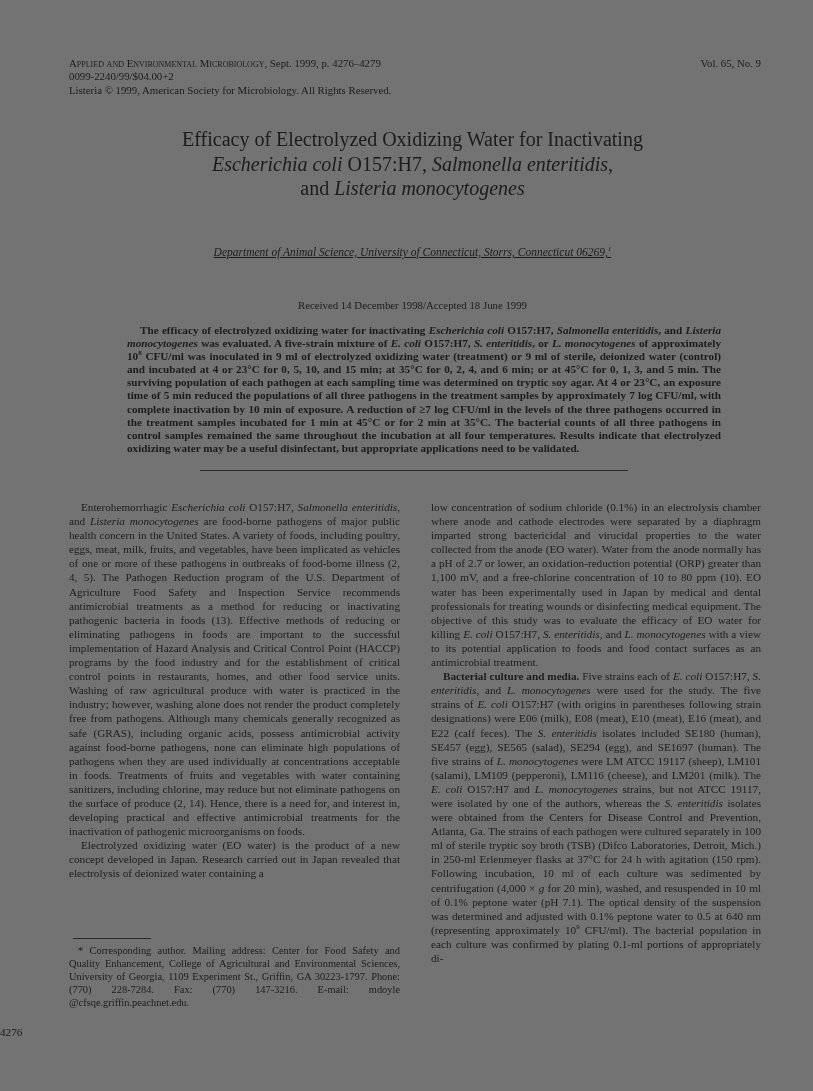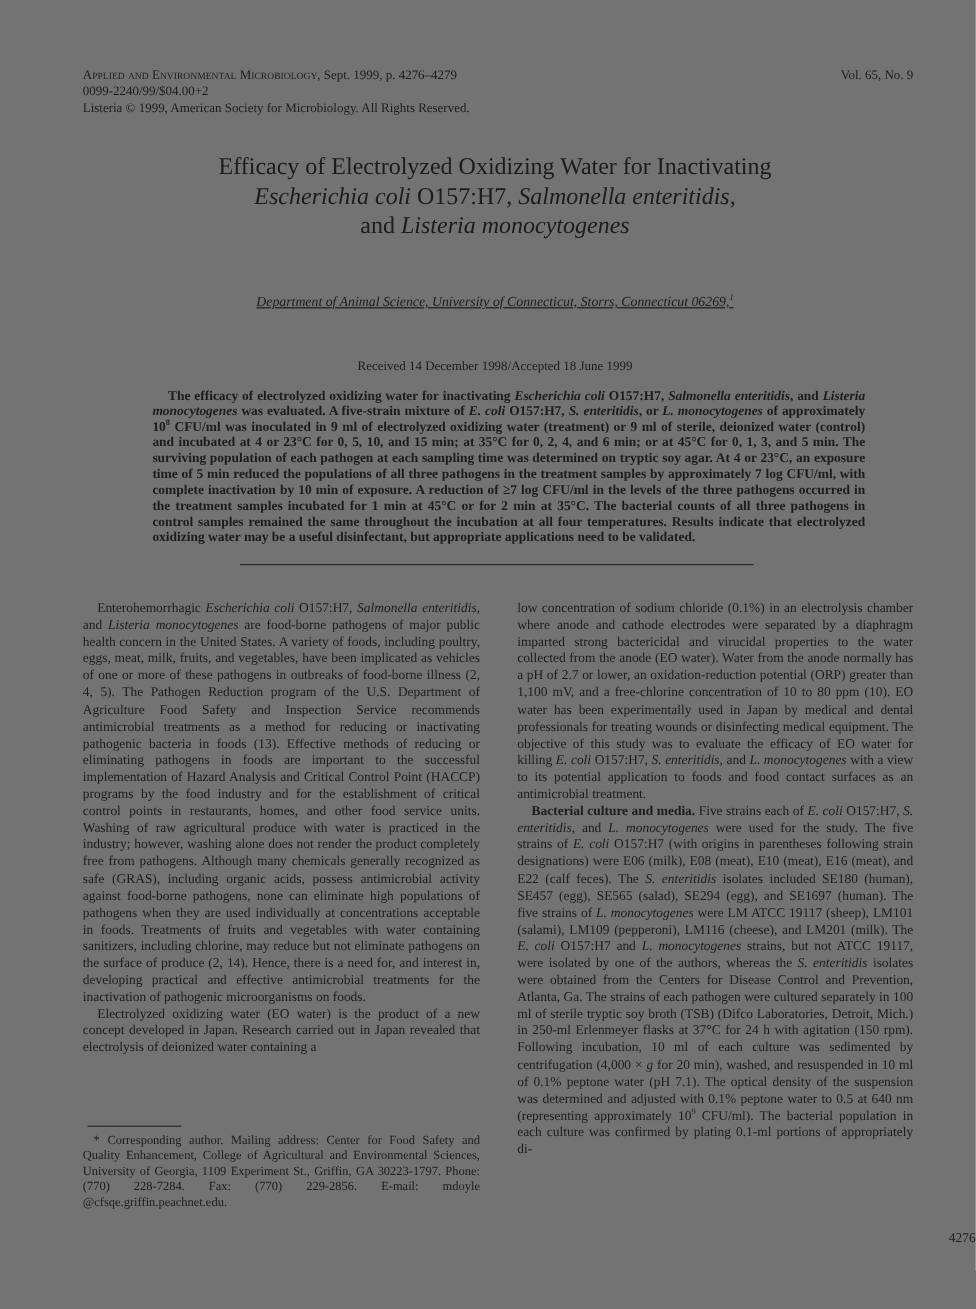--- a/index.html
+++ b/index.html
@@ -101,21 +101,21 @@
   .footnote-rule {
     width: 78px; height: 0;
     border-top: 1px solid #2a2a2a;
     margin: 0 0 5px 4px;
   }
   .footnote p { margin: 0; text-indent: 9px; }
 
   .page-number {
     position: absolute;
     top: 1026px; left: 0; right: 0;
-    text-align: right;
+    text-align: left;
     font-size: 11.2px;
   }
 </style>
 </head>
 <body>
 
 <div class="page">
 
   <div class="header">
     <div class="header-top">
@@ -151,18 +151,18 @@
       <p class="para indent">Enterohemorrhagic <i>Escherichia coli</i> O157:H7, <i>Salmonella enteritidis</i>, and <i>Listeria monocytogenes</i> are food-borne pathogens of major public health concern in the United States. A variety of foods, including poultry, eggs, meat, milk, fruits, and vegetables, have been implicated as vehicles of one or more of these pathogens in outbreaks of food-borne illness (2, 4, 5). The Pathogen Reduction program of the U.S. Department of Agriculture Food Safety and Inspection Service recommends antimicrobial treatments as a method for reducing or inactivating pathogenic bacteria in foods (13). Effective methods of reducing or eliminating pathogens in foods are important to the successful implementation of Hazard Analysis and Critical Control Point (HACCP) programs by the food industry and for the establishment of critical control points in restaurants, homes, and other food service units. Washing of raw agricultural produce with water is practiced in the industry; however, washing alone does not render the product completely free from pathogens. Although many chemicals generally recognized as safe (GRAS), including organic acids, possess antimicrobial activity against food-borne pathogens, none can eliminate high populations of pathogens when they are used individually at concentrations acceptable in foods. Treatments of fruits and vegetables with water containing sanitizers, including chlorine, may reduce but not eliminate pathogens on the surface of produce (2, 14). Hence, there is a need for, and interest in, developing practical and effective antimicrobial treatments for the inactivation of pathogenic microorganisms on foods.</p>
       <p class="para indent">Electrolyzed oxidizing water (EO water) is the product of a new concept developed in Japan. Research carried out in Japan revealed that electrolysis of deionized water containing a</p>
     </div>
   <div class="column right">
       <p class="para">low concentration of sodium chloride (0.1%) in an electrolysis chamber where anode and cathode electrodes were separated by a diaphragm imparted strong bactericidal and virucidal properties to the water collected from the anode (EO water). Water from the anode normally has a pH of 2.7 or lower, an oxidation-reduction potential (ORP) greater than 1,100 mV, and a free-chlorine concentration of 10 to 80 ppm (10). EO water has been experimentally used in Japan by medical and dental professionals for treating wounds or disinfecting medical equipment. The objective of this study was to evaluate the efficacy of EO water for killing <i>E. coli</i> O157:H7, <i>S. enteritidis</i>, and <i>L. monocytogenes</i> with a view to its potential application to foods and food contact surfaces as an antimicrobial treatment.</p>
       <p class="para indent"><b>Bacterial culture and media.</b> Five strains each of <i>E. coli</i> O157:H7, <i>S. enteritidis</i>, and <i>L. monocytogenes</i> were used for the study. The five strains of <i>E. coli</i> O157:H7 (with origins in parentheses following strain designations) were E06 (milk), E08 (meat), E10 (meat), E16 (meat), and E22 (calf feces). The <i>S. enteritidis</i> isolates included SE180 (human), SE457 (egg), SE565 (salad), SE294 (egg), and SE1697 (human). The five strains of <i>L. monocytogenes</i> were LM ATCC 19117 (sheep), LM101 (salami), LM109 (pepperoni), LM116 (cheese), and LM201 (milk). The <i>E. coli</i> O157:H7 and <i>L. monocytogenes</i> strains, but not ATCC 19117, were isolated by one of the authors, whereas the <i>S. enteritidis</i> isolates were obtained from the Centers for Disease Control and Prevention, Atlanta, Ga. The strains of each pathogen were cultured separately in 100 ml of sterile tryptic soy broth (TSB) (Difco Laboratories, Detroit, Mich.) in 250-ml Erlenmeyer flasks at 37°C for 24 h with agitation (150 rpm). Following incubation, 10 ml of each culture was sedimented by centrifugation (4,000 × <i>g</i> for 20 min), washed, and resuspended in 10 ml of 0.1% peptone water (pH 7.1). The optical density of the suspension was determined and adjusted with 0.1% peptone water to 0.5 at 640 nm (representing approximately 10<sup>9</sup> CFU/ml). The bacterial population in each culture was confirmed by plating 0.1-ml portions of appropriately di-</p>
     </div>
 
   <div class="footnote">
     <div class="footnote-rule"></div>
-    <p>* Corresponding author. Mailing address: Center for Food Safety and Quality Enhancement, College of Agricultural and Environmental Sciences, University of Georgia, 1109 Experiment St., Griffin, GA 30223-1797. Phone: (770) 228-7284. Fax: (770) 229-2856. E-mail: mdoyle @cfsqe.griffin.peachnet.edu.</p>
+    <p>* Corresponding author. Mailing address: Center for Food Safety and Quality Enhancement, College of Agricultural and Environmental Sciences, University of Georgia, 1109 Experiment St., Griffin, GA 30223-1797. Phone: (770) 228-7284. Fax: (770) 147-3216. E-mail: mdoyle @cfsqe.griffin.peachnet.edu.</p>
   </div>
 
   <div class="page-number">4276</div>
 
 </div>
 
 </body></html>

